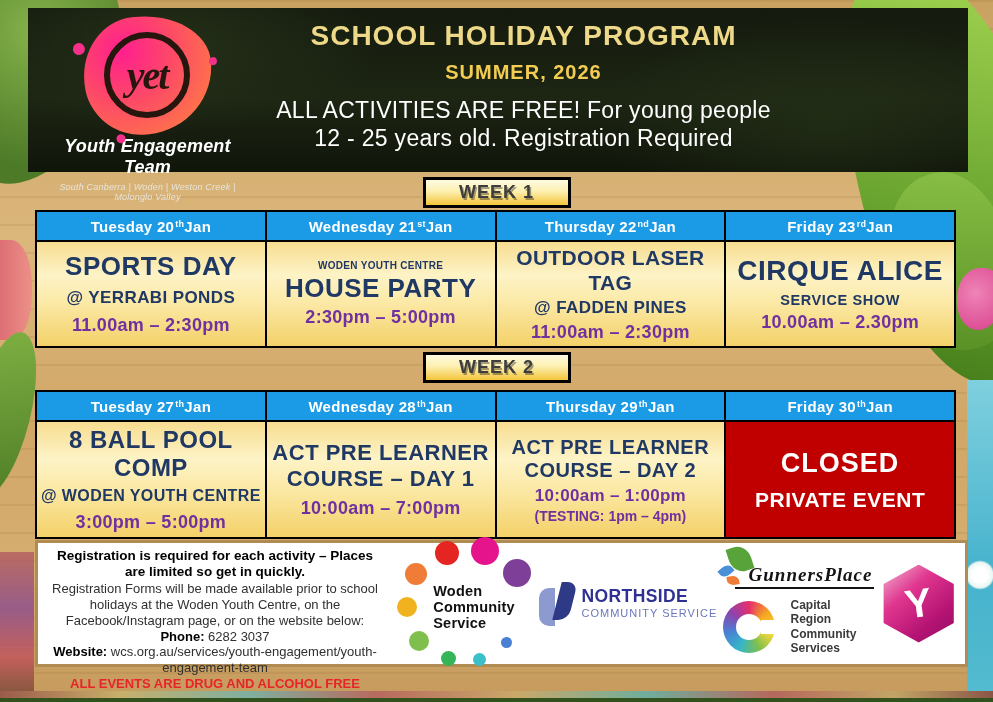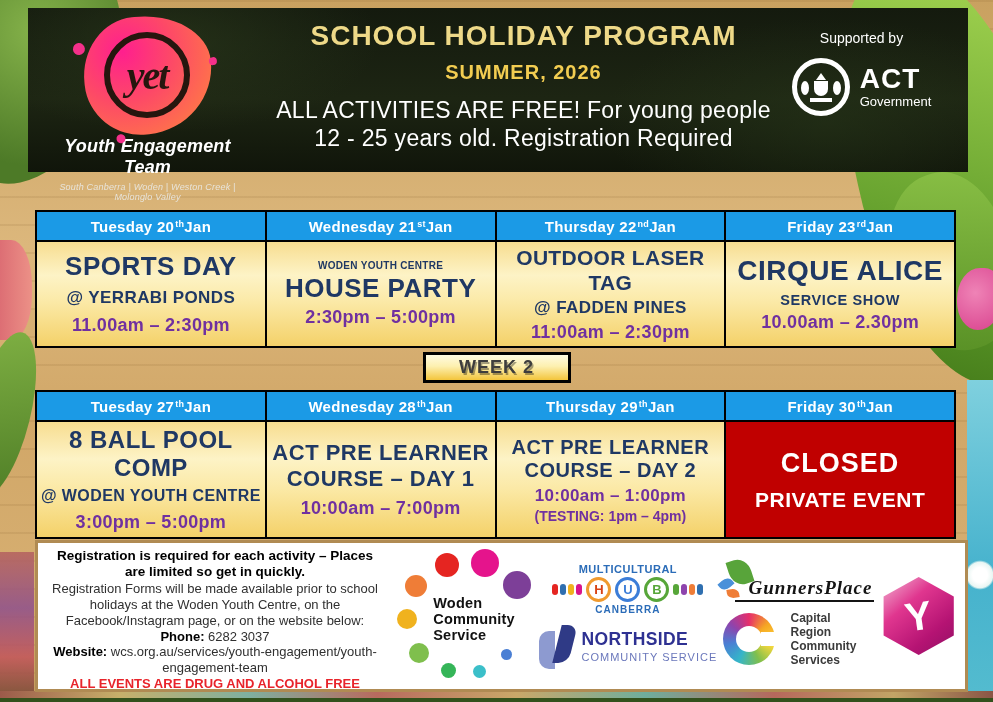--- a/index.html
+++ b/index.html
@@ -97,21 +97,21 @@
   .ev-sub     { color:#1f3864; font-weight:bold; font-size:17px; letter-spacing:.4px; margin-top:6px; }
   .ev-sub-sm  { color:#1f3864; font-weight:bold; font-size:14.5px; letter-spacing:.6px; margin-top:5px; }
   .ev-time    { color:#7030a0; font-weight:bold; font-size:18px; margin-top:7px; letter-spacing:.3px; }
   .ev-time-tight { margin-top:4px; }
   .ev-note    { color:#7030a0; font-weight:bold; font-size:14px; margin-top:2px; }
   .ev-closed { background:#c00000; }
   .closed-title { color:#ffffff; font-weight:bold; font-size:27px; letter-spacing:1px; }
   .closed-sub { color:#ffffff; font-weight:bold; font-size:21px; letter-spacing:.5px; margin-top:9px; }
 
   
-  .footer { position:absolute; z-index:2; left:35px; top:540px; width:933px; height:152px;
+  .footer { position:absolute; z-index:2; left:35px; top:540px; width:933px; height:127px;
     background:#ffffff; border:3px solid #b08b53; display:flex; }
   .foot-text { width:352px; padding:5px 6px 4px 8px; text-align:center; font-size:13px; color:#303030; line-height:1.22; }
   .ft-bold { font-weight:bold; color:#000000; font-size:13.5px; }
   .ft-line b { color:#000000; }
   .ft-red { color:#e8242b; font-weight:bold; font-size:13px; line-height:1.25; }
   .foot-logos { flex:1; display:flex; align-items:center; justify-content:space-evenly; padding:4px 2px; }
 
   .woden-logo { position:relative; width:136px; height:134px; }
   .woden-logo .dot { position:absolute; border-radius:50%; }
   .woden-text { position:absolute; left:36px; top:46px; z-index:2; color:#111111; font-weight:bold;
@@ -190,38 +190,25 @@
 
     <div class="header-center">
       <div class="hc-title">SCHOOL HOLIDAY PROGRAM</div>
       <div class="hc-subtitle">SUMMER, 2026</div>
       <div class="hc-tagline">
         <div>ALL ACTIVITIES ARE FREE! For young people</div>
         <div>12 - 25 years old. Registration Required</div>
       </div>
     </div>
 
-    <div class="header-right">
-      <div class="hr-supported">Supported by</div>
-      <div class="act-row">
-        <div class="act-crest">
-          <span class="crown"></span>
-            <span class="shield"></span>
-            <span class="base"></span>
-          <span class="bird l"></span>
-            <span class="bird r"></span>
-        </div>
-        <div class="act-text">
-          <div class="act-name">ACT</div>
-          <div class="act-sub">Government</div>
-        </div>
-      </div>
-    </div>
-  </div>
-
+  </div>
+
+  <div class="week-label wl1">
+    <span>WEEK 1</span>
+  </div>
 
   <div class="sched sched-w1">
     <div class="day-head">
         <span>Tuesday 20</span>
         <sup>th</sup>
         <span> Jan</span>
       </div>
     <div class="day-head">
         <span>Wednesday 21</span>
         <sup>st</sup>
@@ -331,41 +318,20 @@
         <span class="dot" style="left:76px;top:116px;width:13px;height:13px;background:#3bbfc9;"></span>
         <span class="dot" style="left:104px;top:100px;width:11px;height:11px;background:#4a7fd4;"></span>
         <div class="woden-text">
           <div>Woden</div>
           <div>Community</div>
           <div>Service</div>
         </div>
       </div>
 
       <div class="mid-col">
-        <div class="hub-logo">
-          <div class="hub-top">MULTICULTURAL</div>
-          <div class="hub-row">
-            <span class="hub-people">
-              <i style="background:#e52521;"></i>
-                <i style="background:#2f6fb0;"></i>
-                <i style="background:#f0b21e;"></i>
-                <i style="background:#d8148c;"></i>
-            </span>
-            <span class="hub-circ hub-h">H</span>
-            <span class="hub-circ hub-u">U</span>
-            <span class="hub-circ hub-b">B</span>
-            <span class="hub-people">
-              <i style="background:#57a639;"></i>
-                <i style="background:#8e44ad;"></i>
-                <i style="background:#ef7d37;"></i>
-                <i style="background:#2f6fb0;"></i>
-            </span>
-          </div>
-          <div class="hub-bottom">CANBERRA</div>
-        </div>
         <div class="northside-logo">
           <div class="ns-glyph">
               <span class="a"></span>
               <span class="b"></span>
             </div>
           <div>
             <div class="ns-name">NORTHSIDE</div>
             <div class="ns-sub">COMMUNITY SERVICE</div>
           </div>
         </div>

